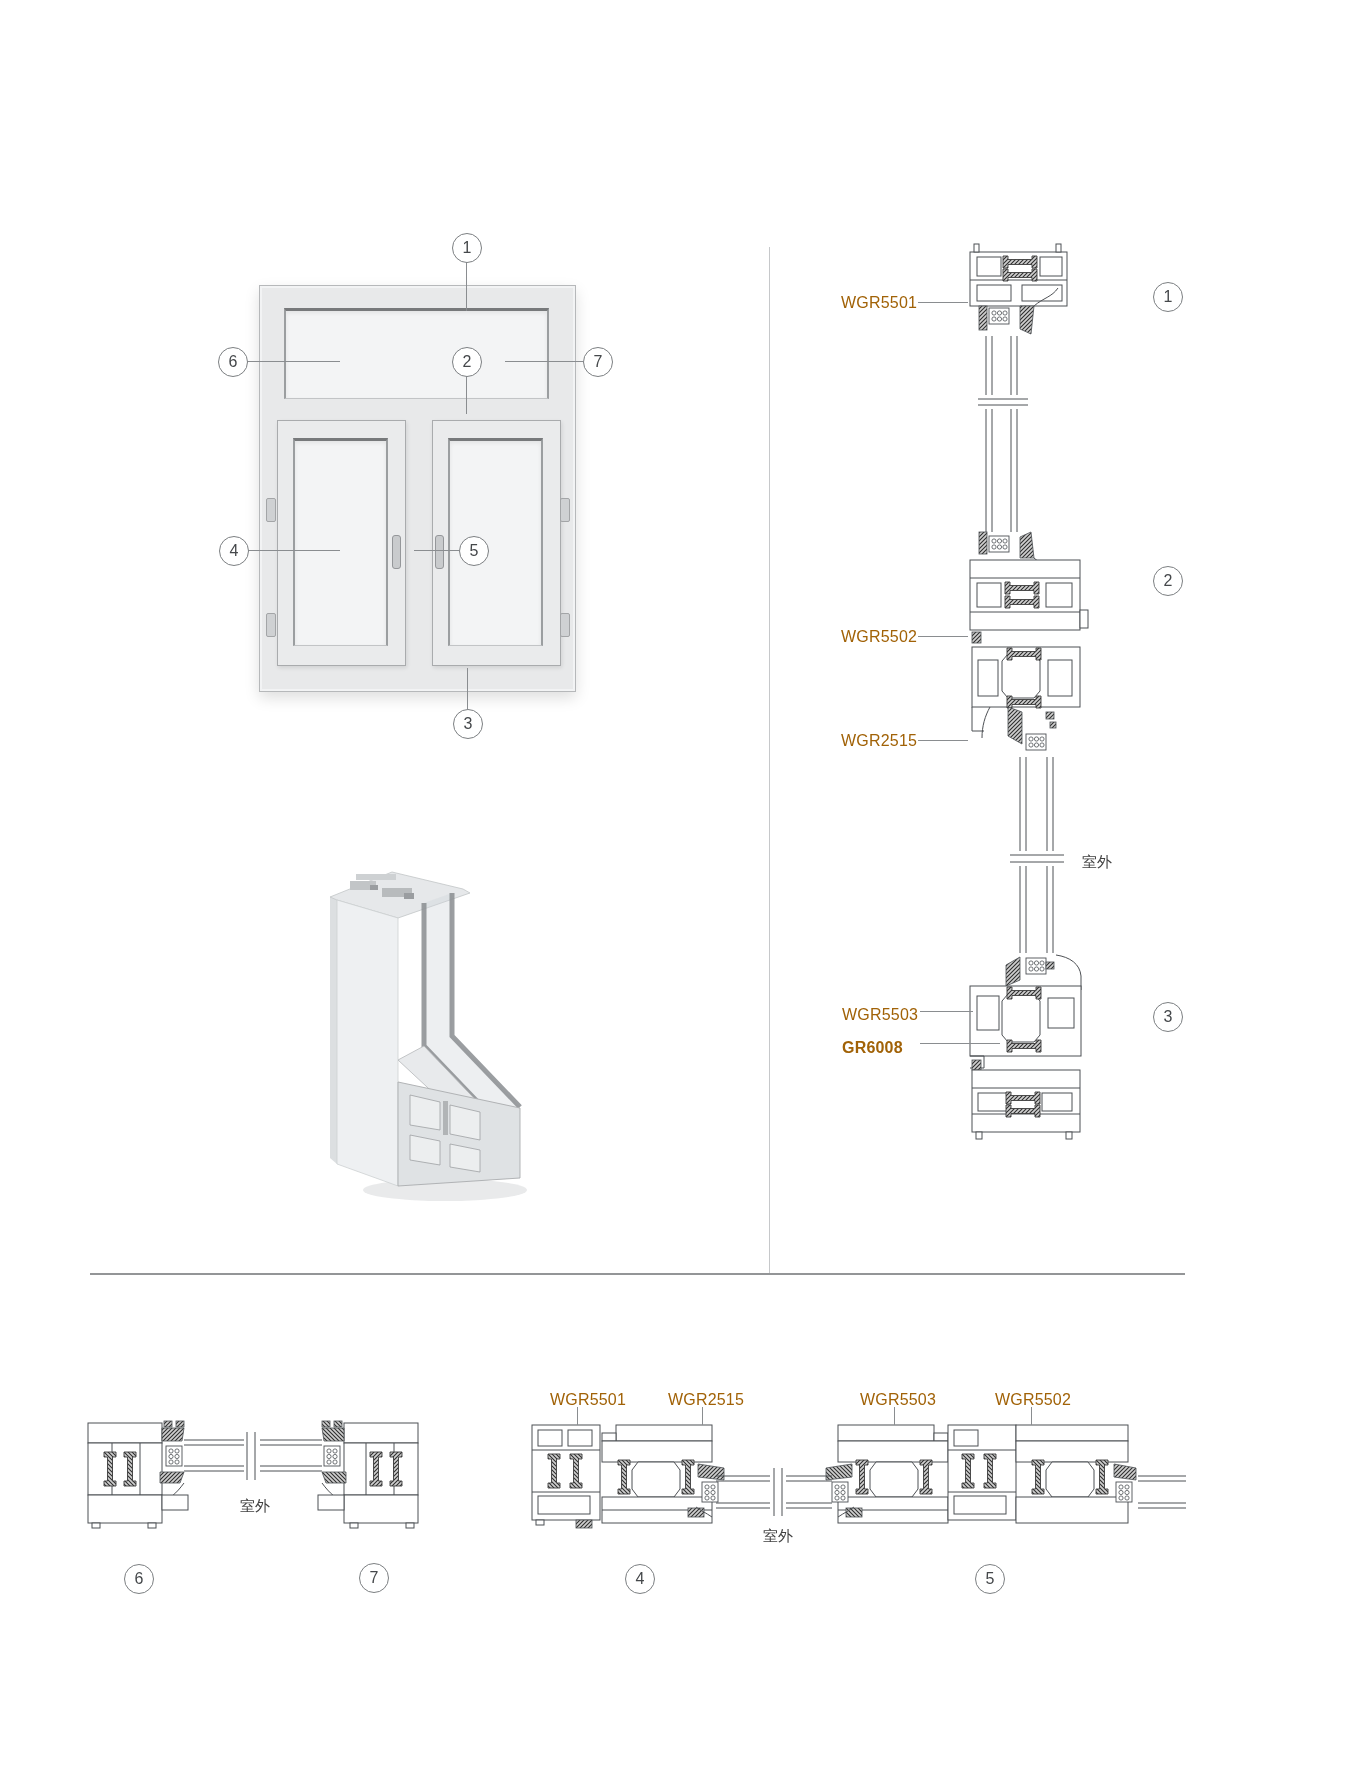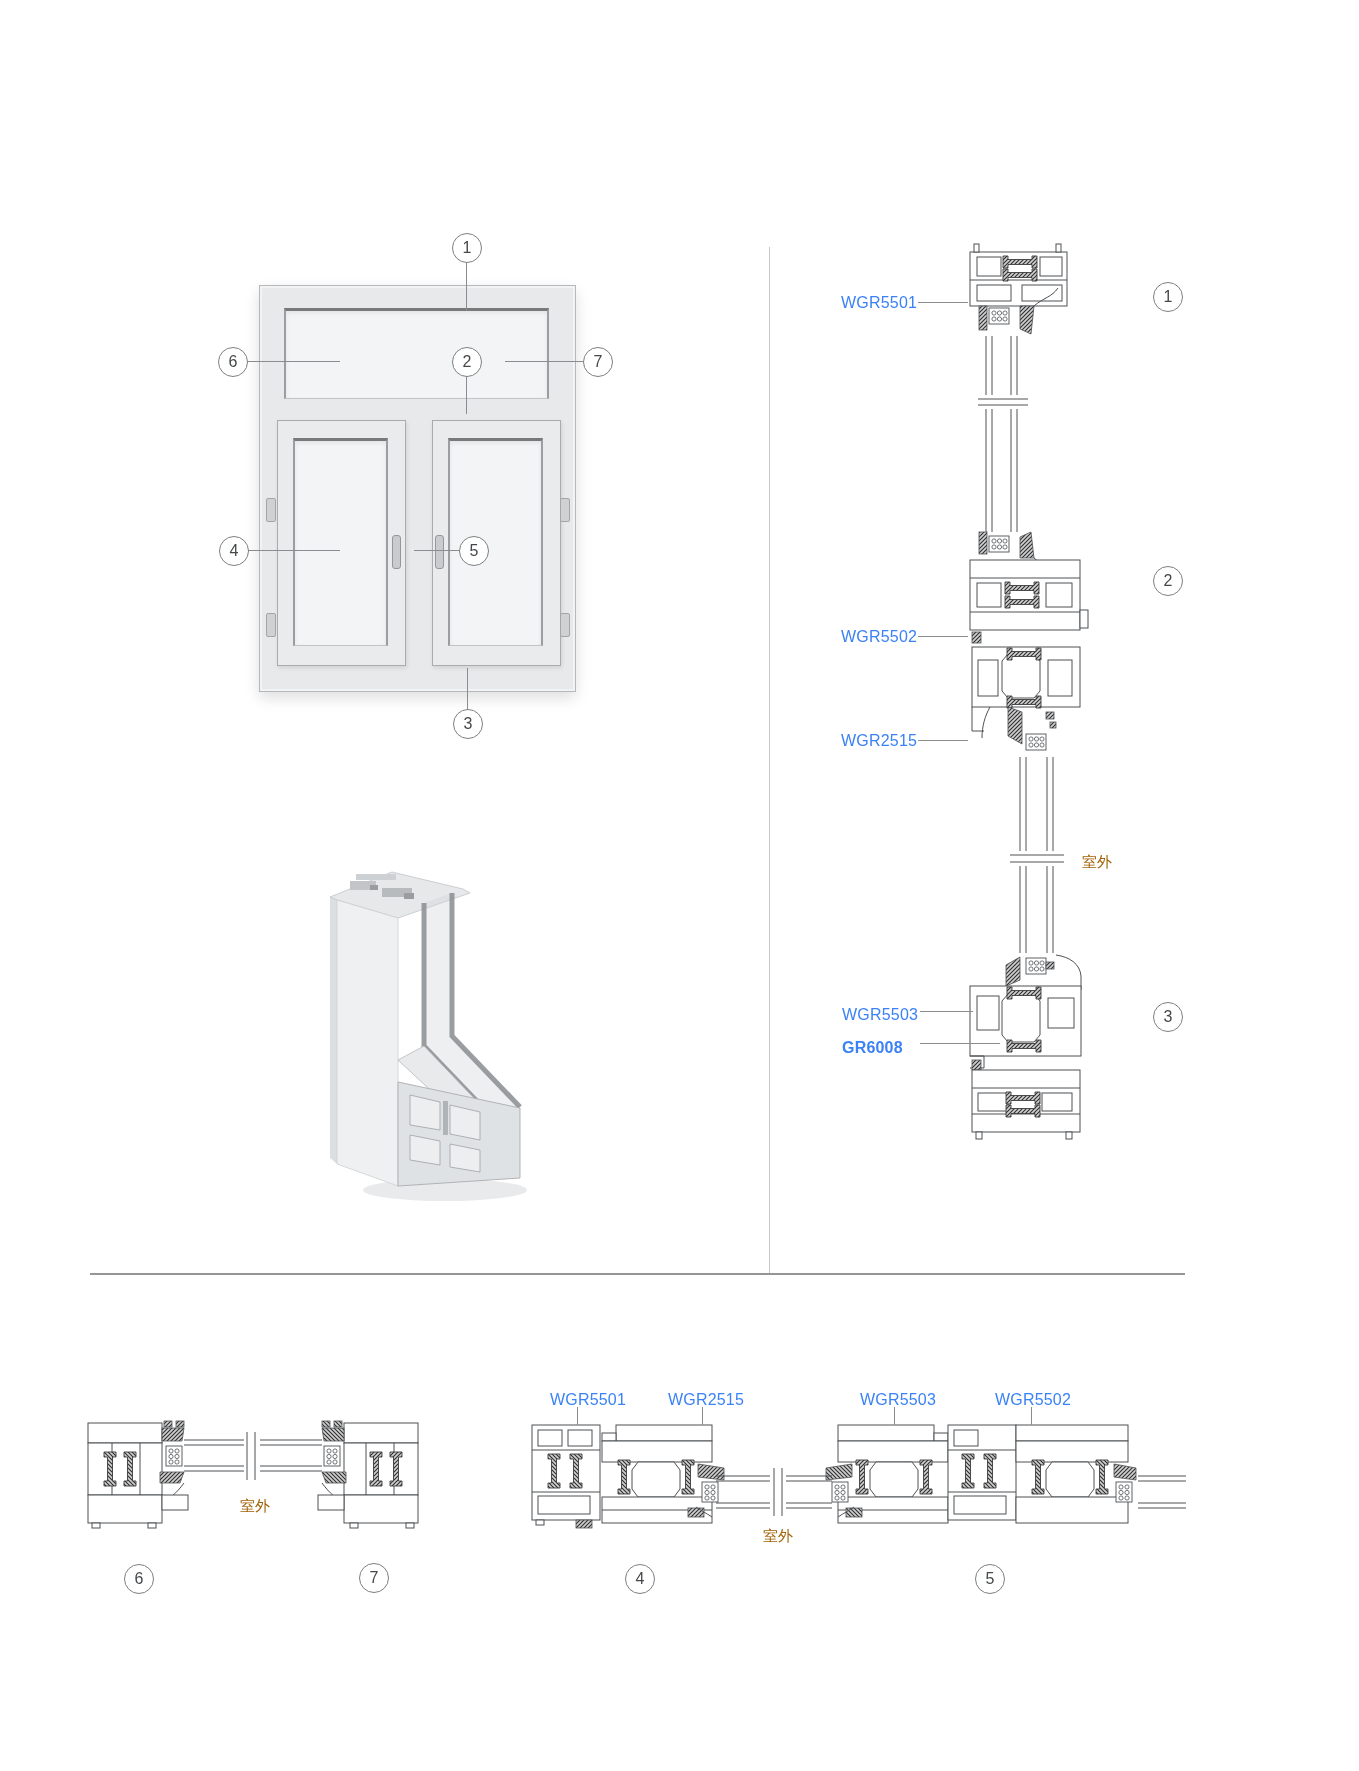--- a/index.html
+++ b/index.html
@@ -2,23 +2,23 @@
 <html><head>
 <meta charset="utf-8">
 <style>
   html,body{margin:0;padding:0;background:#fff;}
   #page{position:relative;width:1359px;height:1771px;background:#ffffff;overflow:hidden;
         font-family:"Liberation Sans", sans-serif;color:#3c3f42;}
   .abs{position:absolute;}
   .callout{position:absolute;width:28px;height:28px;border:1.2px solid #7c7f82;border-radius:50%;
            background:#fff;text-align:center;line-height:27px;font-size:16px;color:#45484b;}
   .leader{position:absolute;background:#8a8d90;}
-  .lbl{position:absolute;font-size:16px;color:#3b82f6;letter-spacing:0.2px;white-space:nowrap;}
+  .lbl{position:absolute;font-size:16px;color:#a16207;letter-spacing:0.2px;white-space:nowrap;}
   .lbl.center{text-align:center;}
-  .outdoor{position:absolute;font-size:15px;color:#a16207;white-space:nowrap;}
+  .outdoor{position:absolute;font-size:15px;color:#404040;white-space:nowrap;}
   .divider{position:absolute;background:#c6c8ca;}
   
   #win{position:absolute;left:259px;top:285px;width:315px;height:405px;background:#e8e9ea;
        border:1px solid #b6b8ba;box-shadow:0 6px 14px rgba(0,0,0,0.13), inset 0 0 0 2px #f2f3f4;}
   .glass{background:#f3f4f5;border-top:3px solid #77797b;border-left:2px solid #9b9ea0;
          border-right:2px solid #9b9ea0;border-bottom:1px solid #c2c4c6;
          box-shadow:inset 0 2px 4px rgba(0,0,0,0.07);}
   .sash{position:absolute;background:#eaebec;border:1px solid #a9abad;box-shadow:1px 2px 4px rgba(0,0,0,0.10);}
   .handle{position:absolute;width:7px;height:32px;background:#c9cbcd;border:1px solid #95979a;border-radius:3px;}
   .hinge{position:absolute;width:8px;height:22px;background:#cfd1d3;border:1px solid #a3a5a7;border-radius:2px;}

